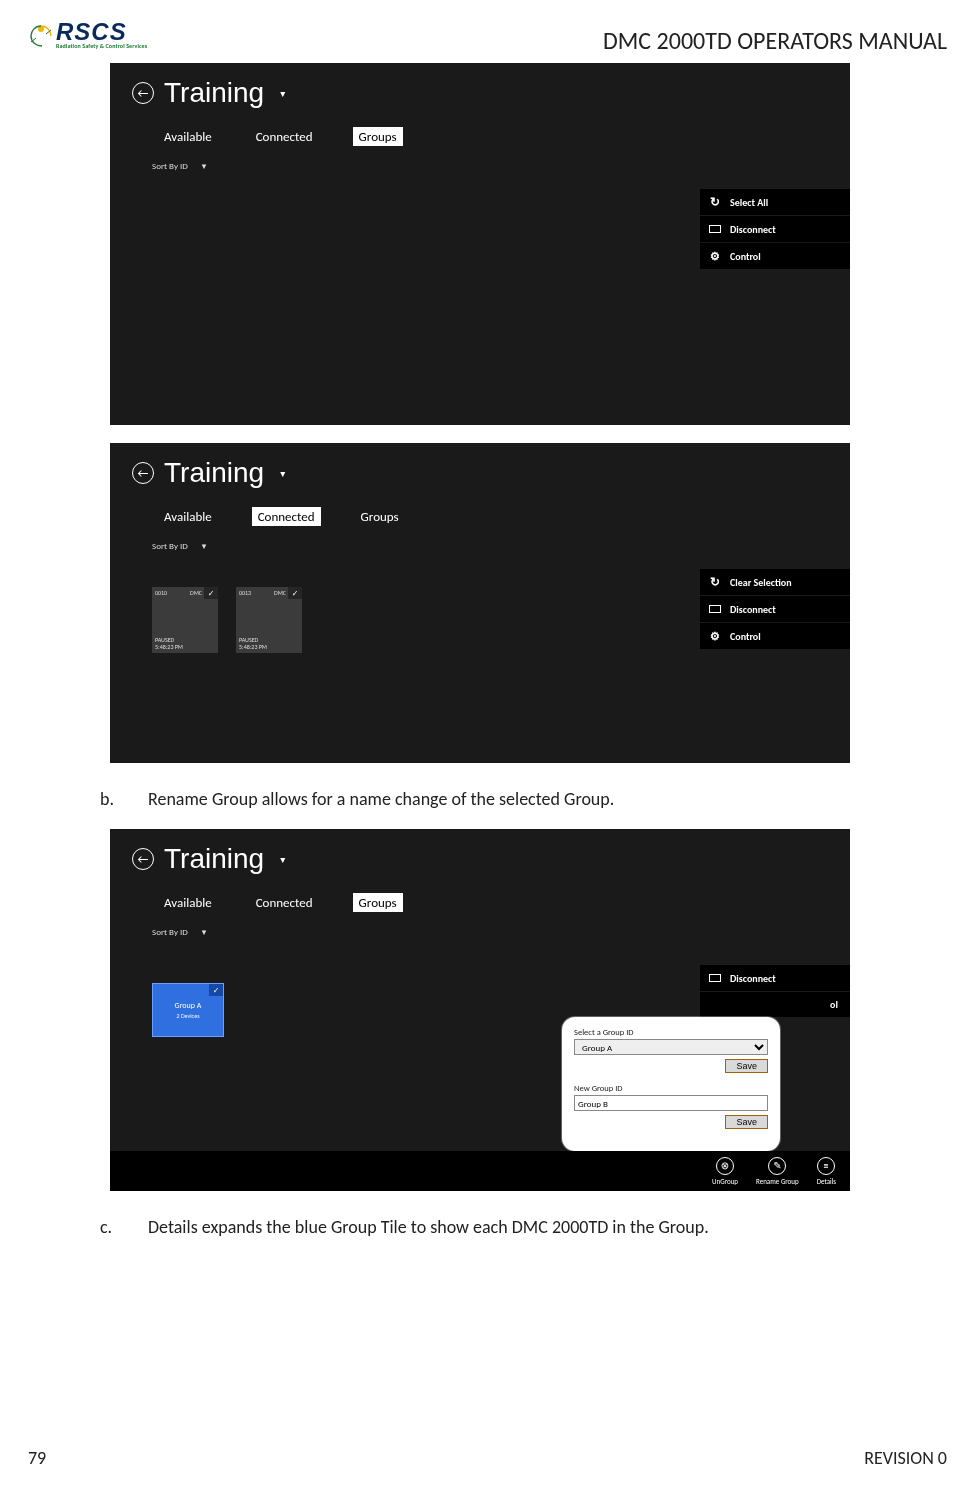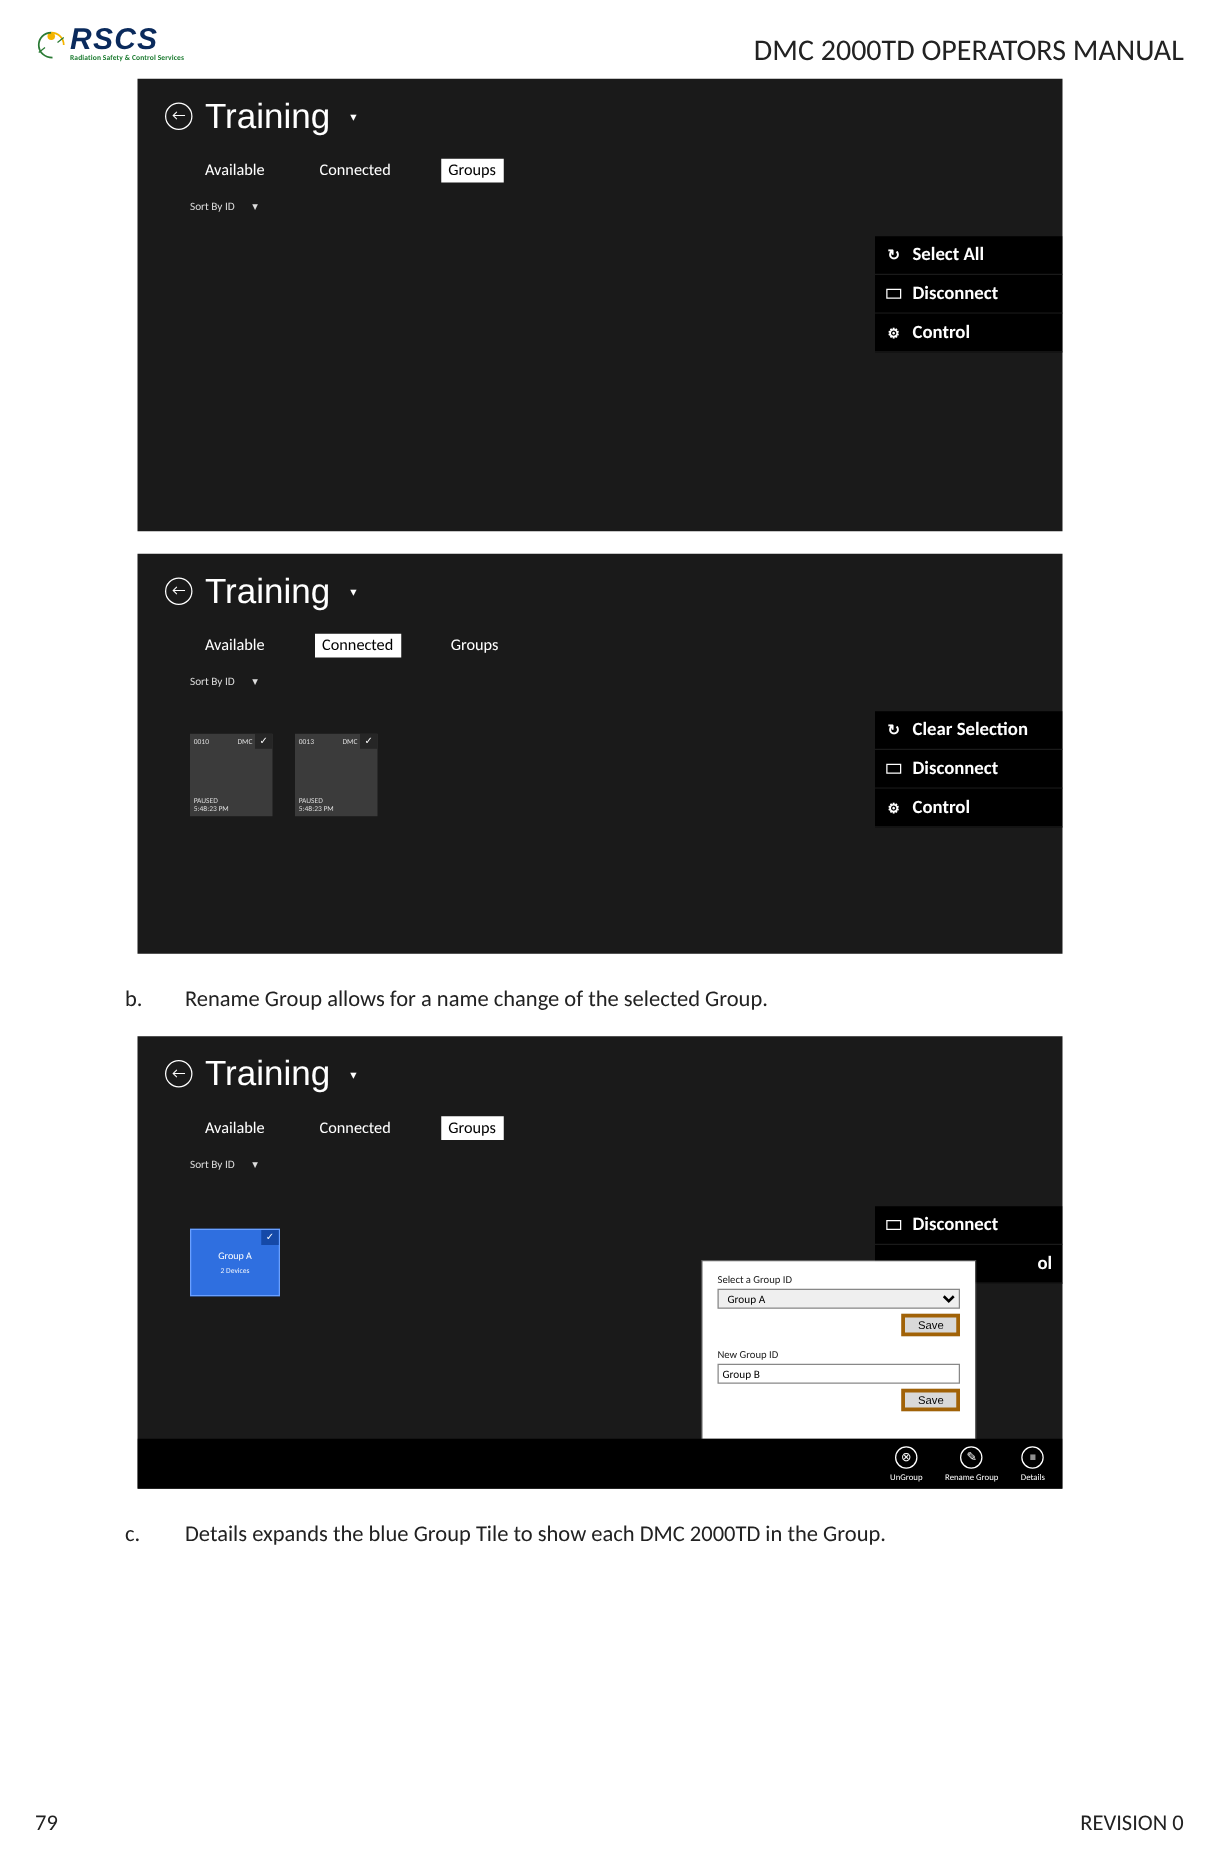--- a/index.html
+++ b/index.html
@@ -108,21 +108,21 @@
     position:absolute;
     right:0;
     top: 126px;
     width: 150px;
     display:flex; flex-direction:column;
   }
   .side-actions.app3 { top: 136px; }
   .side-item {
     background:#000;
     color:#fff;
-    font-size:15px;
+    font-size:10px;
     font-weight:600;
     padding: 6px 8px 6px 8px;
     display:flex; align-items:center; gap:8px;
     border-bottom:1px solid #1a1a1a;
   }
   .ico {
     width:14px; height:14px;
     display:inline-flex; align-items:center; justify-content:center;
     font-size:10px;
     color:#fff;
@@ -164,32 +164,33 @@
   
   .modal {
     position:absolute;
     right:70px; bottom:40px;
     width:218px;
     background:#fff;
     padding:10px 12px 12px;
     font-size:9px;
     color:#222;
     box-shadow: 0 0 0 1px rgba(255,255,255,.3);
+    border-radius: 13px;
   }
   .modal label { display:block; font-size:8.5px; margin-bottom:2px; }
   .modal select, .modal input {
     width:100%; font-size:9px; height:16px;
     border:1px solid #888; padding:0 3px;
     font-family:inherit;
   }
   .modal .row { margin-bottom:10px; }
   .modal .save {
     float:right;
     background:#d9d9d9;
-    border:3px solid #a16207;
+    border:1px solid #a16207;
     font-size:9px;
     padding:1px 10px;
     cursor:pointer;
   }
   .modal .row::after { content:""; display:block; clear:both; }
 
   
   .cmdbar {
     position:absolute;
     left:0; right:0; bottom:0;

